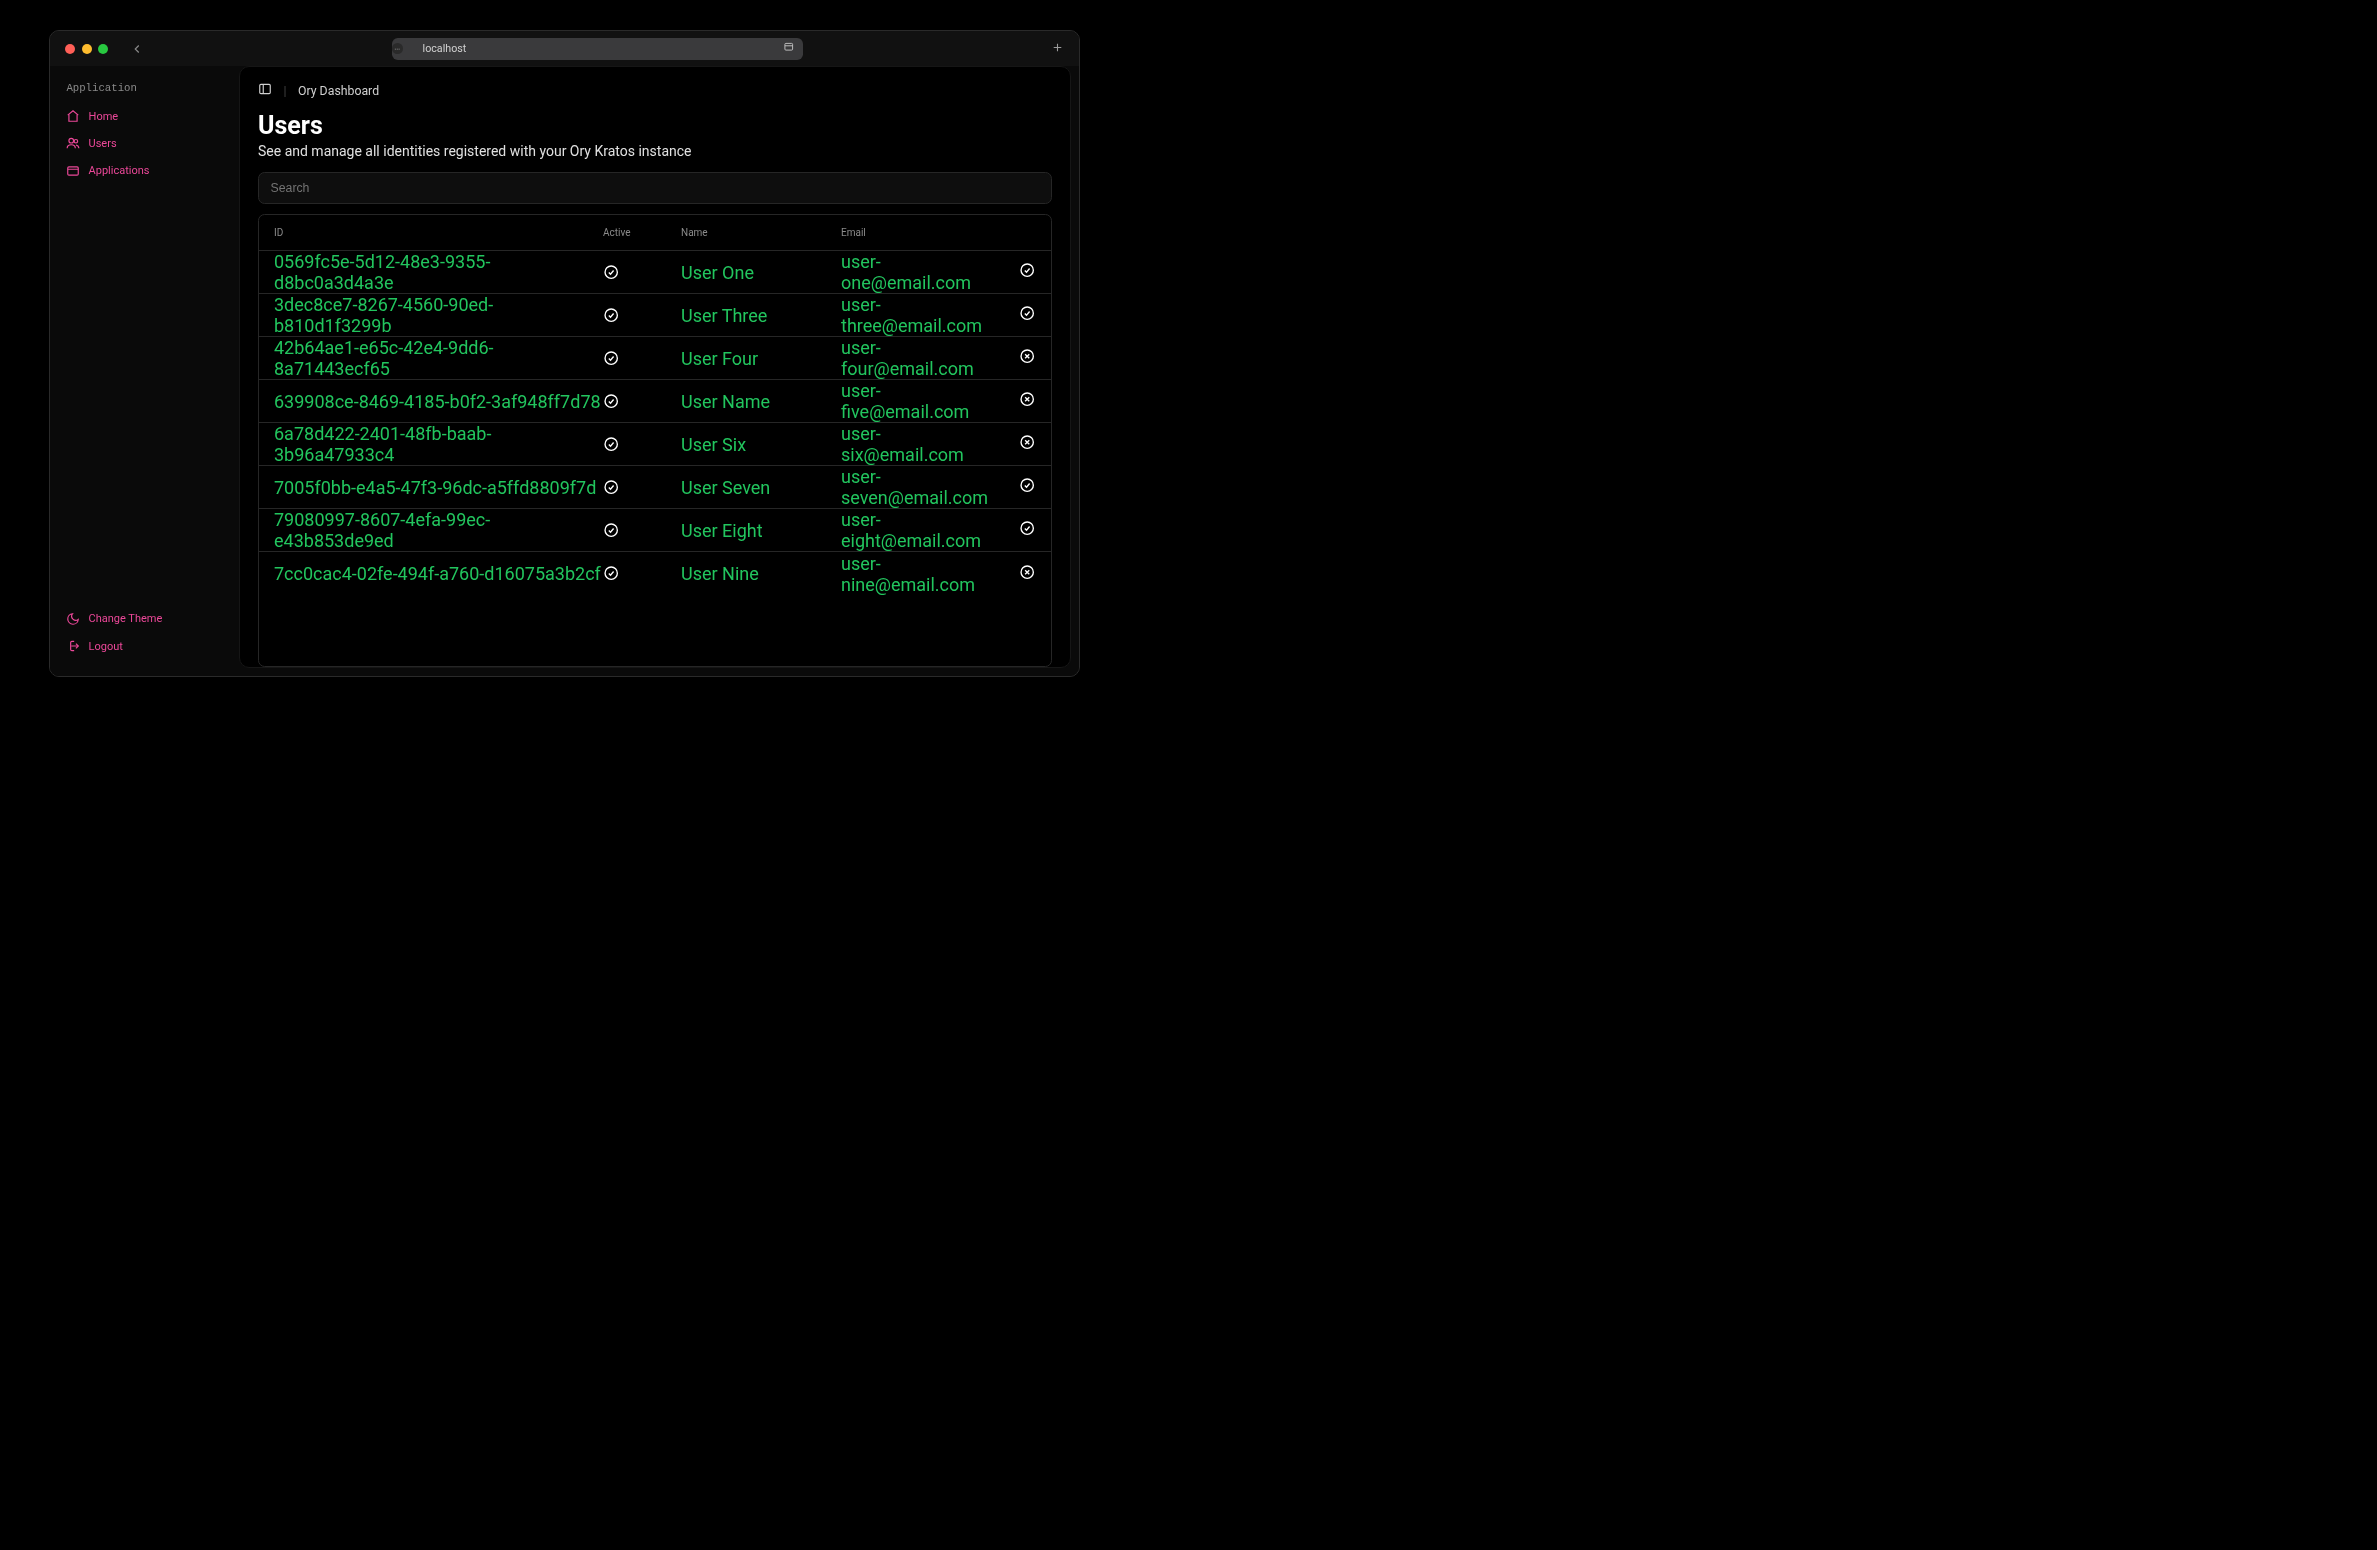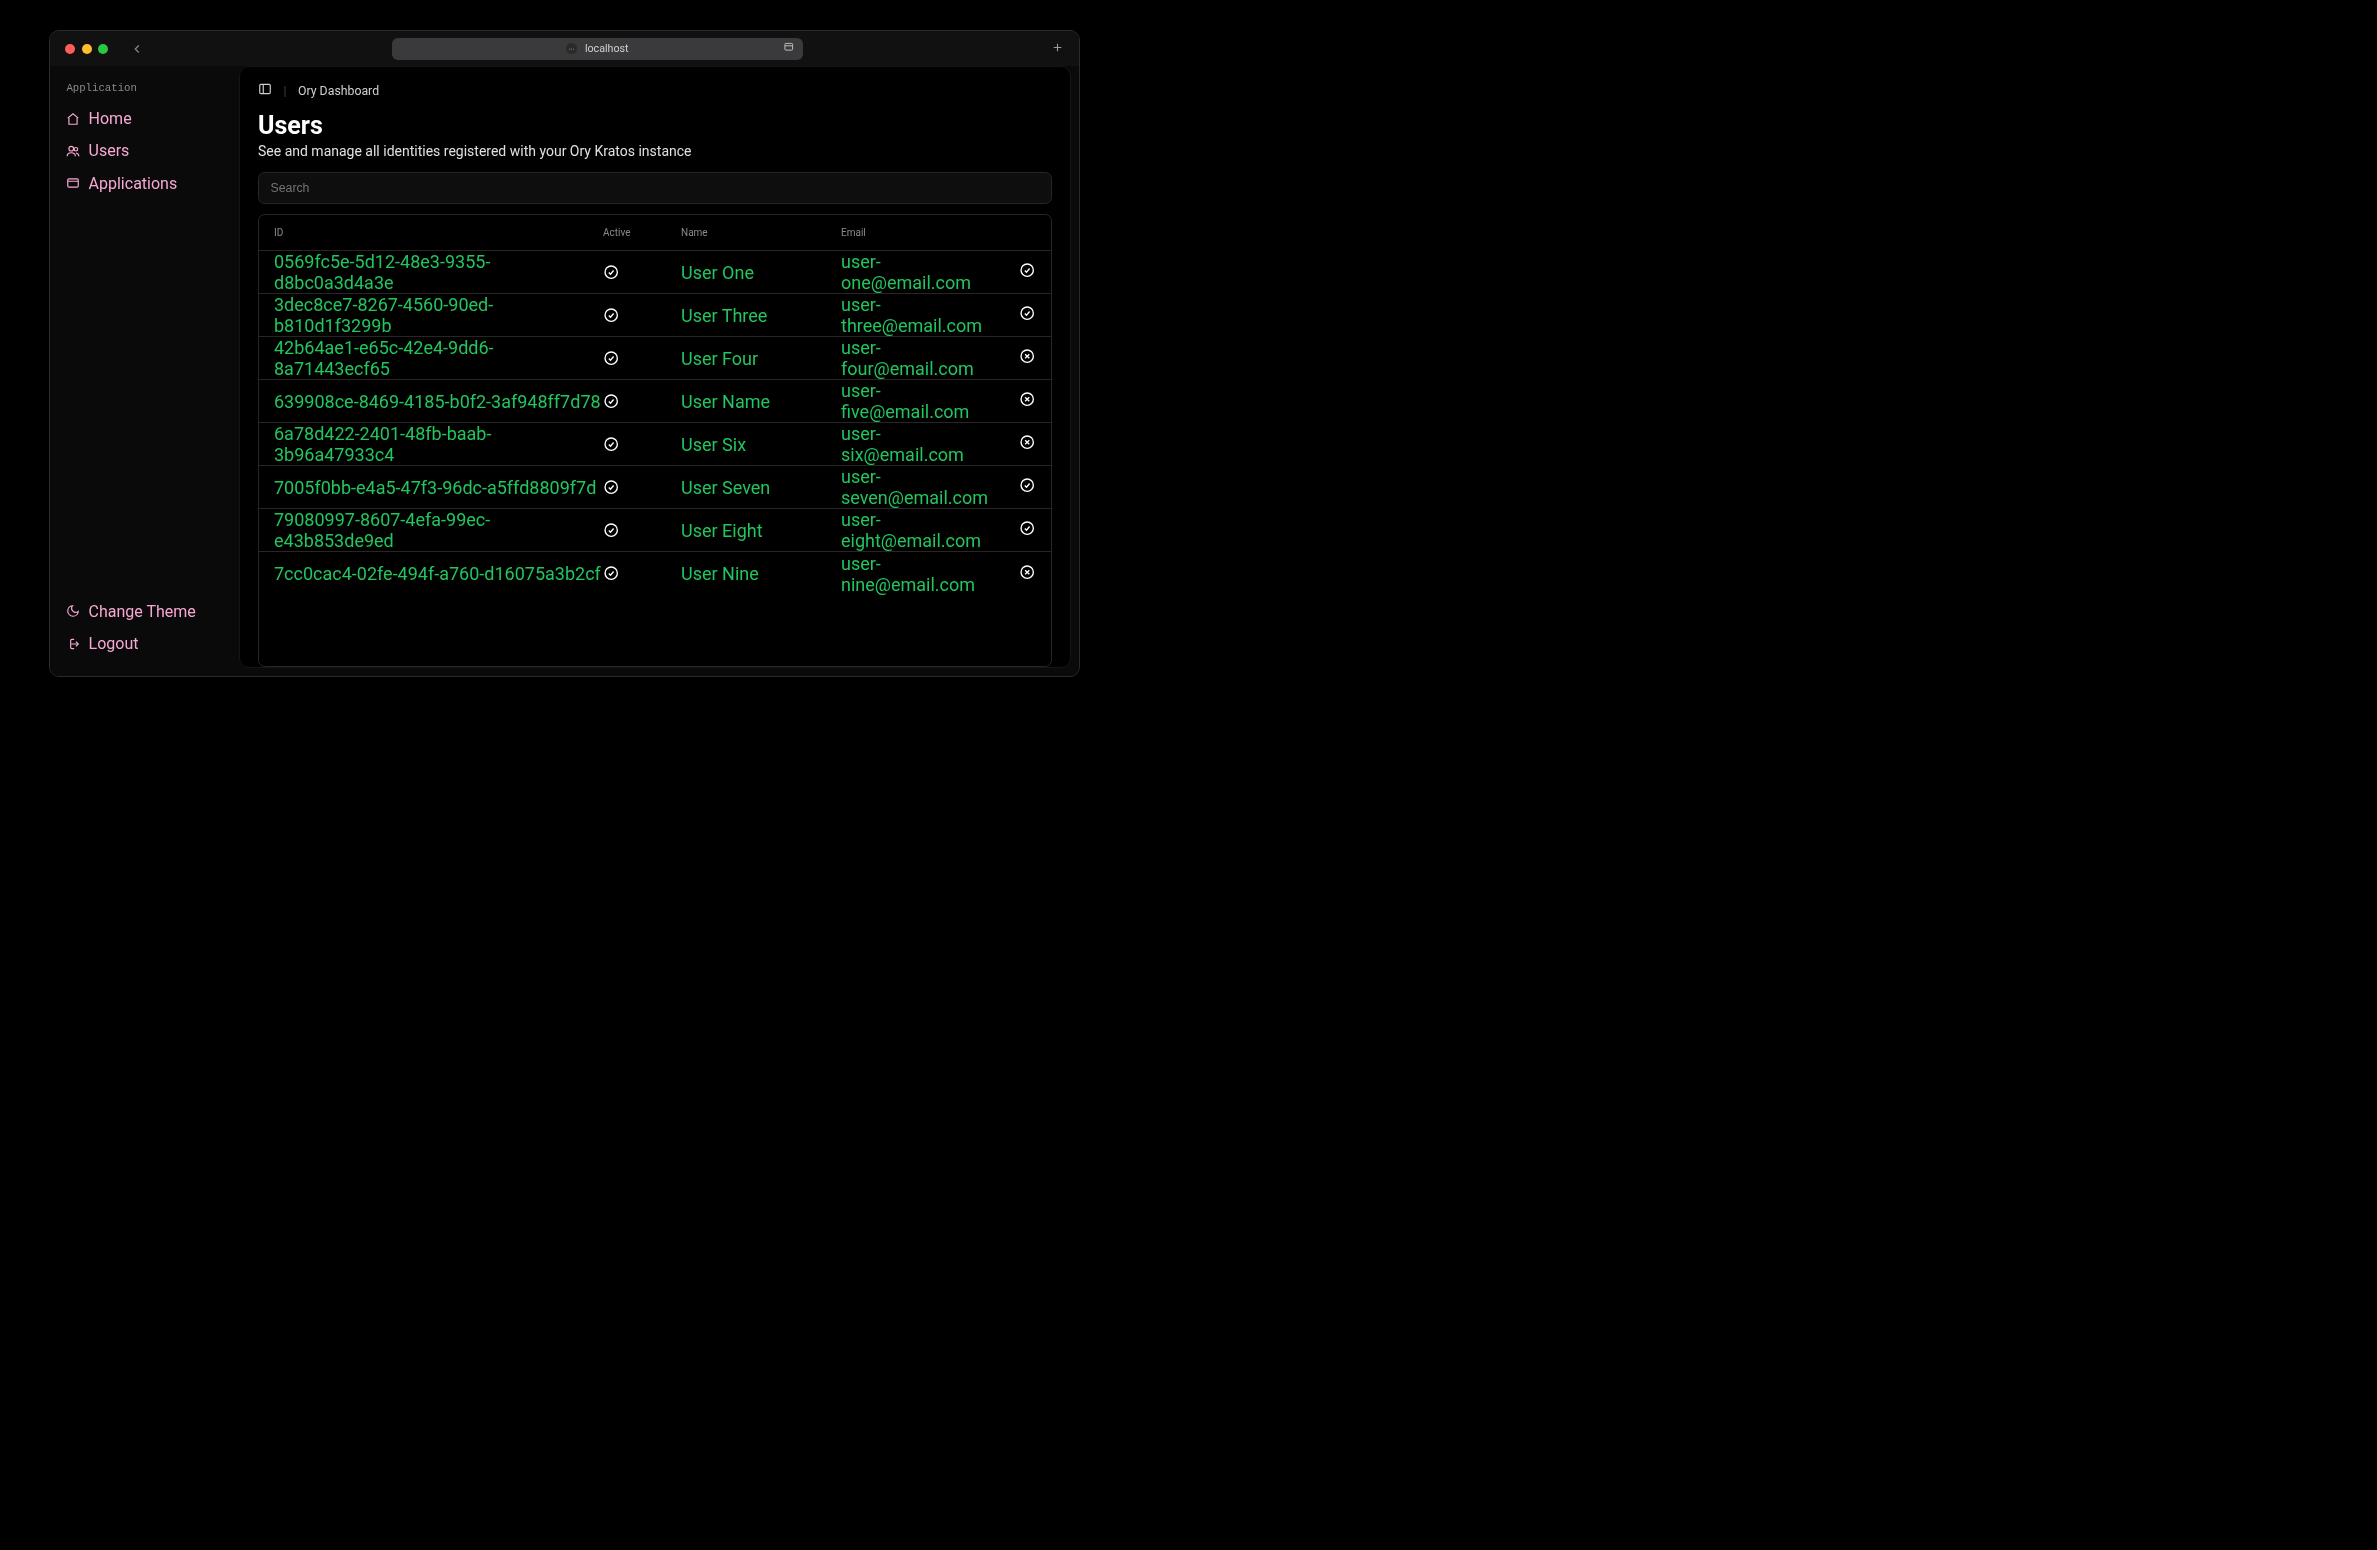--- a/index.html
+++ b/index.html
@@ -44,22 +44,22 @@
       align-items: center;
     }
     .url-bar {
       margin: 0 auto;
       background: #3a3a3c;
       width: 411px;
       height: 22px;
       border-radius: 5.8px;
       display: flex;
       align-items: center;
-      justify-content: center;
-      gap: 8px;
+      justify-content: flex-start;
+      gap: 20px;
       color: #d0d0d0;
       font-size: 10.7px;
       position: relative;
     }
     .url-bar .url-icon {
       width: 10.7px; height: 10.7px; border-radius: 50%;
       background: #2a2a2a;
       display: inline-flex; align-items: center; justify-content: center;
       font-size: 5.8px;
     }
@@ -87,22 +87,22 @@
       font-size: 10.7px;
       color: #8a8a8a;
       font-weight: 500;
       padding: 0 8.2px 8.2px 8.2px;
       font-family: Liberation Mono, monospace;
     }
     .nav-item, .footer-item {
       display: flex;
       align-items: center;
       gap: 8.2px;
-      color: #f9a8d4;
-      font-size: 16px;
+      color: #ec4899;
+      font-size: 11px;
       padding: 6.6px 8.2px;
       border-radius: 5px;
       cursor: pointer;
     }
     .nav-item svg, .footer-item svg, .back-btn svg { width: 14px; height: 14px; stroke: currentColor; fill: none; stroke-width: 2; }
     .sidebar-footer {
       margin-top: auto;
     }
     
     .main {

